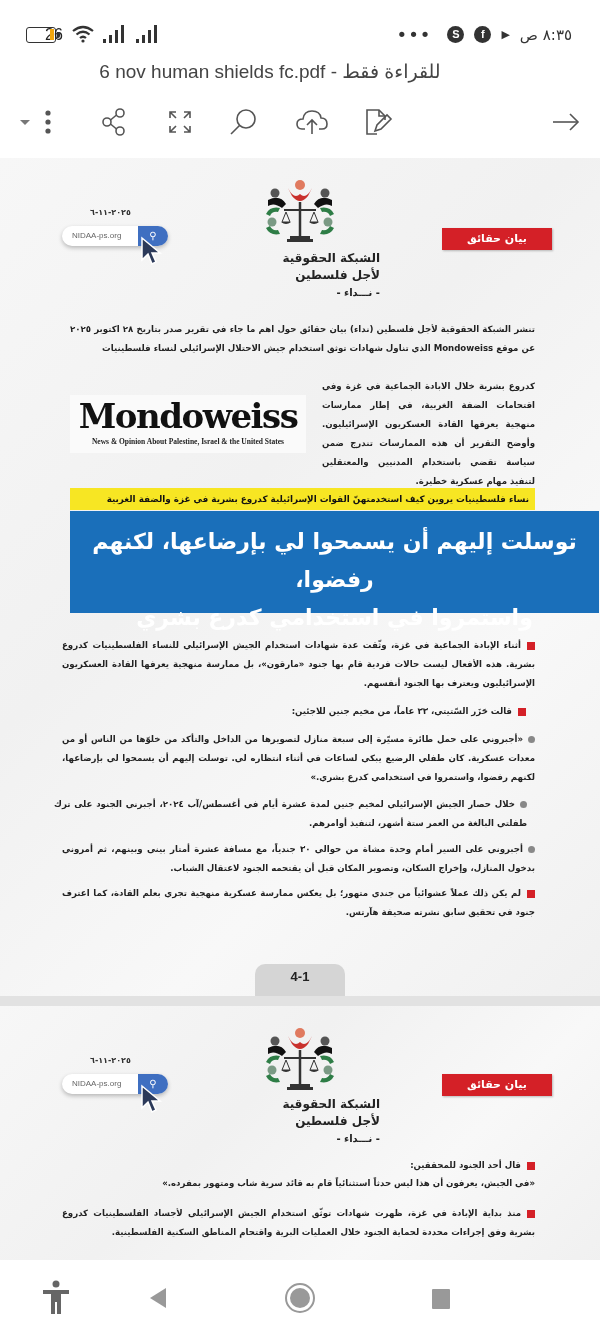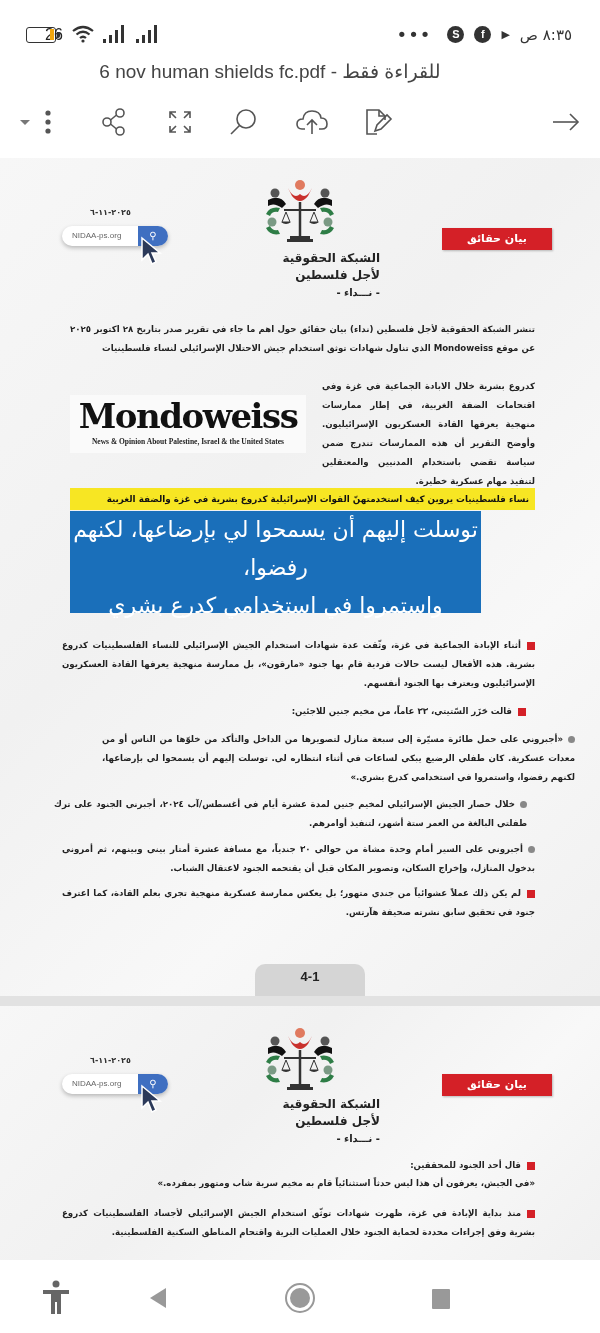--- a/index.html
+++ b/index.html
@@ -44,26 +44,26 @@
   .logo { position: absolute; width: 80px; height: 70px; }
   .org-name { position: absolute; width: 160px; text-align: right; font-size: 12px; font-weight: bold; color: #222; line-height: 17px; }
 
   .body-text { position: absolute; direction: rtl; text-align: justify; font-size: 8.6px; font-weight: bold; line-height: 19px; color: #222; }
 
   .mondo { position: absolute; left: 70px; top: 237px; width: 236px; height: 58px; background: #fafafa; }
   .mondo .name { font-family: "DejaVu Serif", serif; font-weight: bold; font-size: 34px; letter-spacing: -1.5px; color: #111; text-align: center; line-height: 42px; }
   .mondo .tag { font-family: "Liberation Serif", serif; font-size: 7.5px; font-weight: bold; color: #222; text-align: center; }
 
   .yellow-bar { position: absolute; left: 70px; top: 330px; width: 465px; height: 22px; background: #f7e623; direction: rtl; font-size: 8.8px; font-weight: bold; color: #111; line-height: 22px; padding-right: 6px; white-space: nowrap; overflow: hidden; }
-  .blue-banner { position: absolute; left: 70px; top: 353px; width: 411px; height: 102px; background: #1a6fba; color: #fff; direction: rtl; text-align: center; font-size: 22px; font-weight: normal; line-height: 38px; }
+  .blue-banner { position: absolute; left: 70px; top: 353px; width: 529px; height: 102px; background: #1a6fba; color: #fff; direction: rtl; text-align: center; font-size: 22px; font-weight: bold; line-height: 38px; padding-top: 12px; }
 
   .bullet-sq { display: inline-block; width: 8px; height: 8px; background: #d42027; margin-left: 6px; vertical-align: middle; }
   .bullet-dot { display: inline-block; width: 7px; height: 7px; border-radius: 50%; background: #888; margin-left: 5px; vertical-align: middle; }
 
-  .page-tab { position: absolute; left: 255px; top: 806px; width: 110px; height: 32px; background: #d5d5d5; border-radius: 10px 10px 0 0; text-align: center; font-family: "Liberation Sans", sans-serif; font-size: 13px; font-weight: bold; color: #222; line-height: 26px; }
+  .page-tab { position: absolute; left: 255px; top: 806px; width: 90px; height: 32px; background: #d5d5d5; border-radius: 10px 10px 0 0; text-align: center; font-family: "Liberation Sans", sans-serif; font-size: 13px; font-weight: bold; color: #222; line-height: 26px; }
   .page-sep { position: absolute; left: 0; top: 838px; width: 600px; height: 10px; background: #e2e2e2; }
 
   
   .nav-bar { position: absolute; top: 1260px; left: 0; width: 600px; height: 73px; background: #fff; }
   .nav { position: absolute; top: 22px; }
 </style>
 </head>
 <body>
 
 <div class="status-bar">
@@ -214,21 +214,21 @@
       <div>توسلت إليهم أن يسمحوا لي بإرضاعها، لكنهم رفضوا،</div>
       <div>واستمروا في استخدامي كدرع بشري</div>
     </div>
 
     <div class="body-text" style="left:62px;top:478px;width:473px;">
       <span class="bullet-sq"></span><span>أثناء الإبادة الجماعية في غزة، وثّقت عدة شهادات استخدام الجيش الإسرائيلي للنساء الفلسطينيات كدروع بشرية. هذه الأفعال ليست حالات فردية قام بها جنود «مارقون»، بل ممارسة منهجية يعرفها القادة العسكريون الإسرائيليون ويعترف بها الجنود أنفسهم.</span>
     </div>
     <div class="body-text" style="left:53px;top:544px;width:473px;">
       <span class="bullet-sq"></span><span>قالت حَزَر السّتيتي، ٣٣ عاماً، من مخيم جنين للاجئين:</span>
     </div>
-    <div class="body-text" style="left:62px;top:572px;width:473px;margin-left:40px;">
+    <div class="body-text" style="left:62px;top:572px;width:473px;">
       <span class="bullet-dot"></span><span>«أجبروني على حمل طائرة مسيّرة إلى سبعة منازل لتصويرها من الداخل والتأكد من خلوّها من الناس أو من معدات عسكرية. كان طفلي الرضيع يبكي لساعات في أثناء انتظاره لي. توسلت إليهم أن يسمحوا لي بإرضاعها، لكنهم رفضوا، واستمروا في استخدامي كدرع بشري.»</span>
     </div>
     <div class="body-text" style="left:54px;top:637px;width:473px;">
       <span class="bullet-dot"></span><span>خلال حصار الجيش الإسرائيلي لمخيم جنين لمدة عشرة أيام في أغسطس/آب ٢٠٢٤، أجبرني الجنود على ترك طفلتي البالغة من العمر ستة أشهر، لتنفيذ أوامرهم.</span>
     </div>
     <div class="body-text" style="left:62px;top:682px;width:473px;">
       <span class="bullet-dot"></span><span>أجبروني على السير أمام وحدة مشاة من حوالي ٣٠ جندياً، مع مسافة عشرة أمتار بيني وبينهم، ثم أمروني بدخول المنازل، وإخراج السكان، وتصوير المكان قبل أن يقتحمه الجنود لاعتقال الشباب.</span>
     </div>
     <div class="body-text" style="left:62px;top:726px;width:473px;">
       <span class="bullet-sq"></span><span>لم يكن ذلك عملاً عشوائياً من جندي متهور؛ بل يعكس ممارسة عسكرية منهجية تجري بعلم القادة، كما اعترف جنود في تحقيق سابق نشرته صحيفة هآرتس.</span>
@@ -275,21 +275,21 @@
     </svg>
     <div class="org-name" style="left:220px;top:90px">
       <div>الشبكة الحقوقية</div>
       <div>لأجل فلسطين</div>
       <div style="font-size:10px">- نـــداء -</div>
     </div>
 
     <div class="body-text" style="left:62px;top:150px;width:473px;">
       <span class="bullet-sq"></span><span>قال أحد الجنود للمحققين:</span>
     </div>
-    <div class="body-text" style="left:62px;top:168px;width:473px;">«في الجيش، يعرفون أن هذا ليس حدثاً استثنائياً قام به مخيم سرية شاب ومتهور بمفرده.»</div>
+    <div class="body-text" style="left:62px;top:168px;width:473px;">«في الجيش، يعرفون أن هذا ليس حدثاً استثنائياً قام به قائد سرية شاب ومتهور بمفرده.»</div>
     <div class="body-text" style="left:62px;top:198px;width:473px;">
       <span class="bullet-sq"></span><span>منذ بداية الإبادة في غزة، ظهرت شهادات توثّق استخدام الجيش الإسرائيلي لأجساد الفلسطينيات كدروع بشرية وفق إجراءات محددة لحماية الجنود خلال العمليات البرية واقتحام المناطق السكنية الفلسطينية.</span>
     </div>
   </div>
 </div>
 
 <div class="nav-bar">
   <svg class="nav" style="left:42px;top:20px" width="28" height="36" viewBox="0 0 28 36">
     <circle cx="14" cy="4" r="3.5" fill="#666"></circle>
     <rect x="1" y="10" width="26" height="4" fill="#666"></rect>

